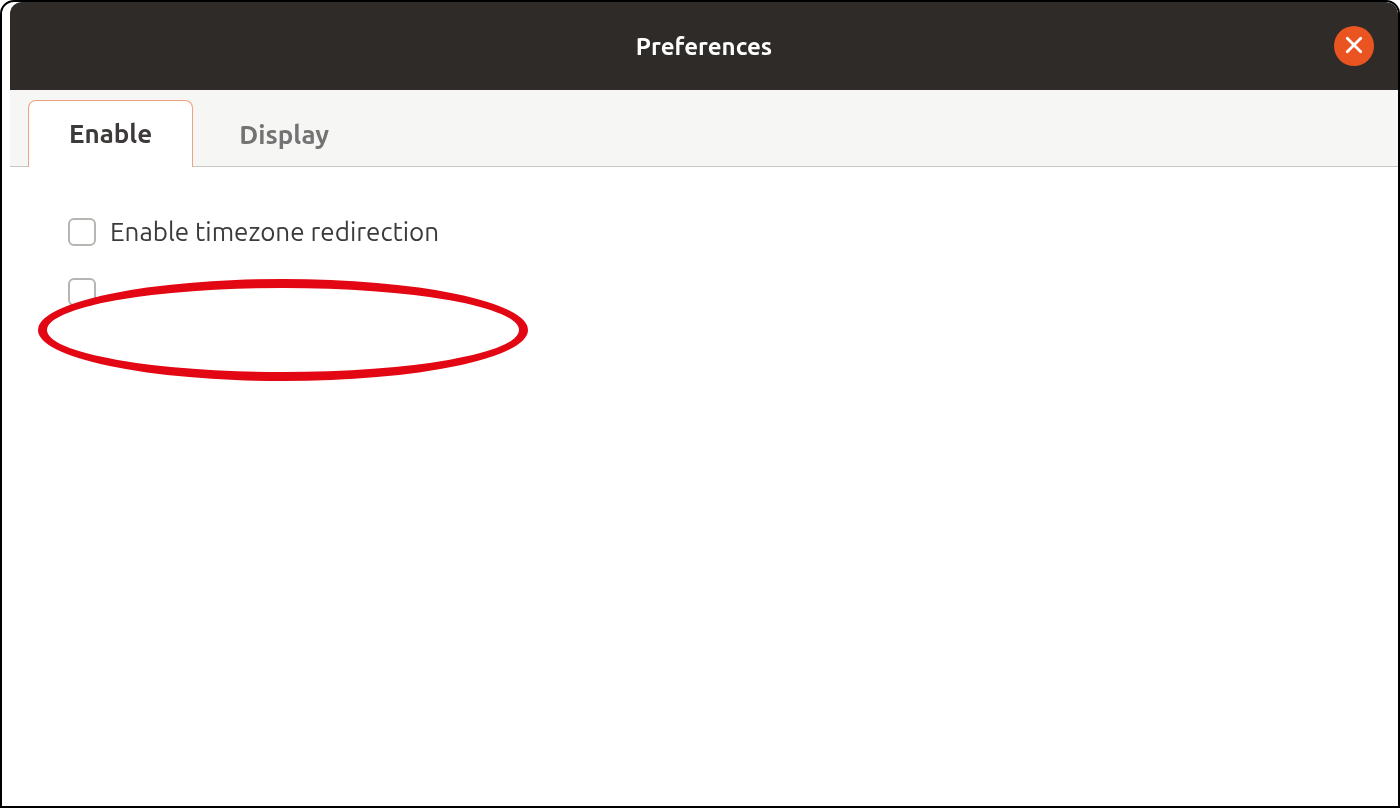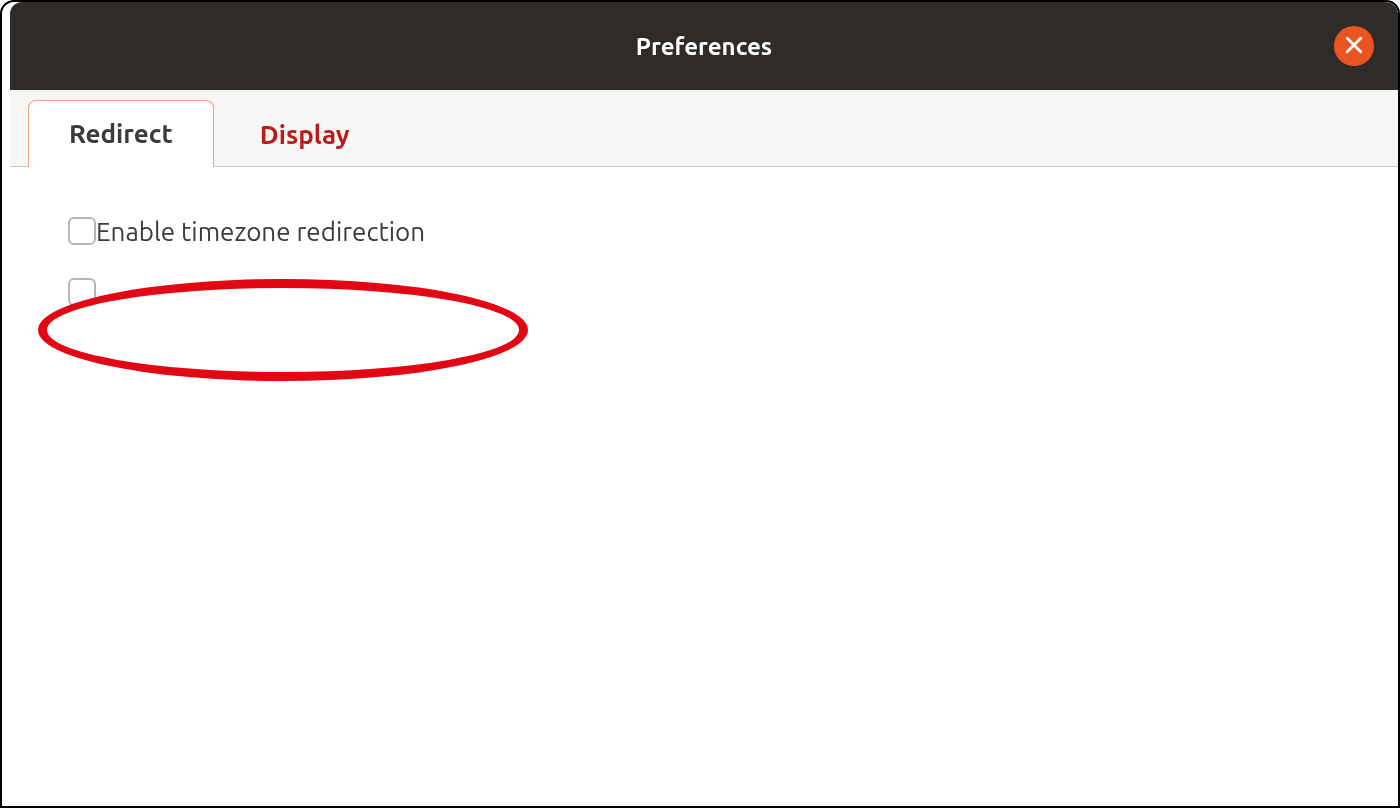--- a/index.html
+++ b/index.html
@@ -71,21 +71,21 @@
       display: flex;
       padding: 0 18px;
       padding-top: 10px;
       gap: 4px;
     }
 
     .tab {
       padding: 18px 40px 18px 40px;
       font-size: 26px;
       font-weight: 700;
-      color: #b91c1c;
+      color: #737373;
       cursor: pointer;
       border: 2px solid transparent;
       border-bottom: none;
       border-radius: 8px 8px 0 0;
       position: relative;
       margin-bottom: -1px;
       background: transparent;
     }
 
     .tab.active {
@@ -107,20 +107,22 @@
 
     .content {
       flex: 1;
       background: #fff;
       padding: 50px 58px;
       position: relative;
     }
 
     .checkbox-row {
       display: flex;
+      align-items: center;
+      gap: 14px;
       margin-bottom: 32px;
     }
 
     .checkbox {
       width: 28px;
       height: 28px;
       border: 2px solid #b7b5b2;
       border-radius: 6px;
       background: #fff;
       cursor: pointer;
@@ -155,21 +157,21 @@
       <span>
         <svg viewBox="0 0 16 16">
           <path d="M2 2 L14 14 M14 2 L2 14" stroke="#fff" stroke-width="2.5" stroke-linecap="round" fill="none"></path>
         </svg>
       </span>
     </button>
   </div>
 
   <div class="tabbar">
     <div class="tab active">
-      <span>Redirect</span>
+      <span>Enable</span>
     </div>
     <div class="tab">
       <span>Display</span>
     </div>
   </div>
 
   <div class="content">
 
     <div class="checkbox-row">
       <div class="checkbox"></div>

